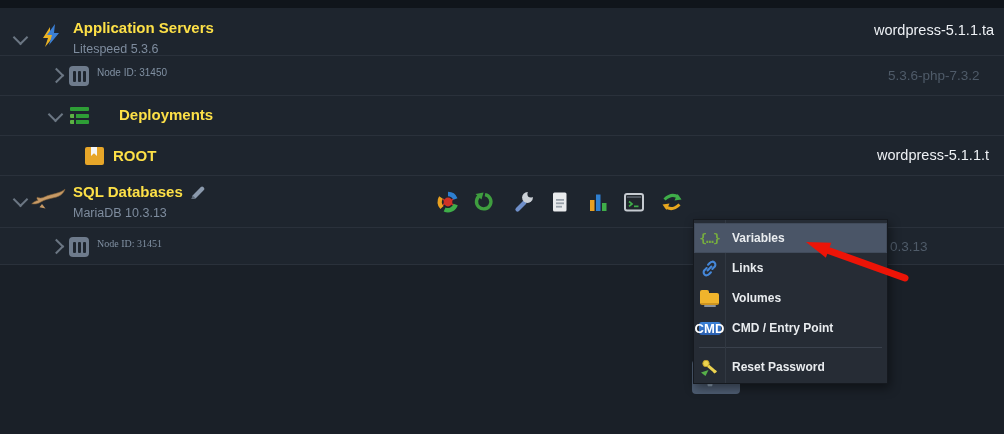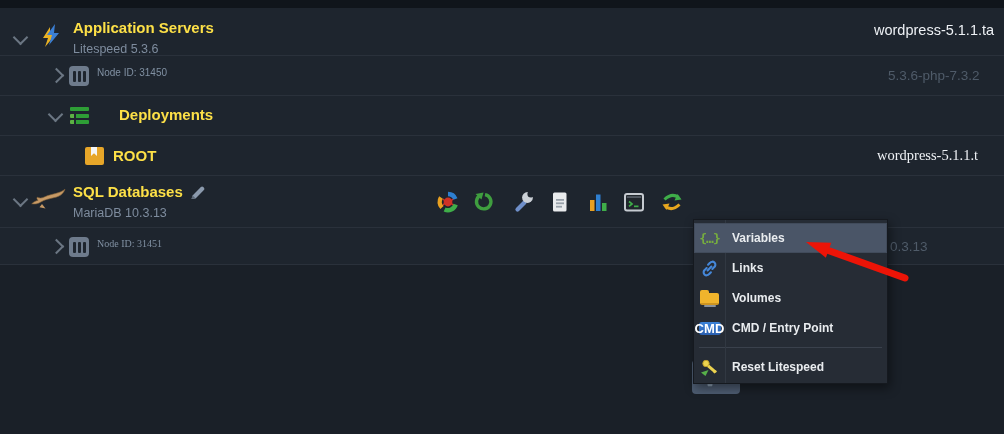--- a/index.html
+++ b/index.html
@@ -93,21 +93,21 @@
         <div class="bar"></div>
     </div>
     <div class="abs title" style="left:97px;top:10px;margin-left:22px;">Deployments</div>
   </div>
 
   <div class="row r4">
     <div class="pkg abs" style="left:85px;top:11px;">
         <div class="ribbon"></div>
       </div>
     <div class="abs title" style="left:113px;top:11px;">ROOT</div>
-    <div class="abs rwhite" style="left:877px;top:11px;font-family:Liberation Serif, serif;">wordpress-5.1.1.t</div>
+    <div class="abs rwhite" style="left:877px;top:11px;">wordpress-5.1.1.t</div>
   </div>
 
   <div class="row r5">
     <span class="chev down abs" style="left:15px;top:18px;"></span>
     <svg class="abs" style="left:29px;top:12px;" width="38" height="24" viewBox="0 0 38 24">
       <path d="M36 1 c-1 4 -4.5 7 -9 8.2 c-6 1.6 -11 2 -15.5 5 c-2.2 1.5 -5.5 2.2 -8.8 1.6 c2 -2 4.3 -3 6.5 -3.6 c-1.2 -0.6 -1.6 -1.8 -1 -3 c2.2 1.1 4.4 1.1 6.6 0 c5.2 -2.6 10.4 -3 14.8 -4.6 c3.2 -1.1 5.3 -2.3 6.4 -3.6 z" fill="#c79a66" stroke="#7a5c36" stroke-width="0.6"></path>
       <path d="M13 16 l3.5 4.5 -6 -1.2 z" fill="#c79a66"></path>
     </svg>
     <div class="abs title" style="left:73px;top:7px;">SQL Databases</div>
     <svg class="abs" style="left:190px;top:9px;" width="16" height="16" viewBox="0 0 16 16">
@@ -212,21 +212,21 @@
     <div class="msep"></div>
     <div class="mitem">
       <span class="icocell">
         <svg width="20" height="19" viewBox="0 0 20 19">
           <circle cx="6" cy="5.5" r="3.2" fill="#ecd34f" stroke="#bb9c26" stroke-width="1"></circle>
           <path d="M8.2 7.8 L15.5 14.2" stroke="#ecd34f" stroke-width="3"></path>
           <path d="M13.8 14.8 l2.6-1.8" stroke="#ecd34f" stroke-width="2"></path>
           <polygon points="1,14.5 8.5,12 5.5,18" fill="#57b049"></polygon>
         </svg>
       </span>
-      <span class="mlabel">Reset Litespeed</span>
+      <span class="mlabel">Reset Password</span>
     </div>
   </div>
 
   <svg class="arrow-overlay" width="1004" height="434" viewBox="0 0 1004 434">
     <line x1="905" y1="278" x2="827" y2="250" stroke="#ec1407" stroke-width="7" stroke-linecap="round"></line>
     <polygon points="806,242 831.3,242.7 825.9,257.7" fill="#ec1407"></polygon>
   </svg>
 </div>
 
 </body></html>

